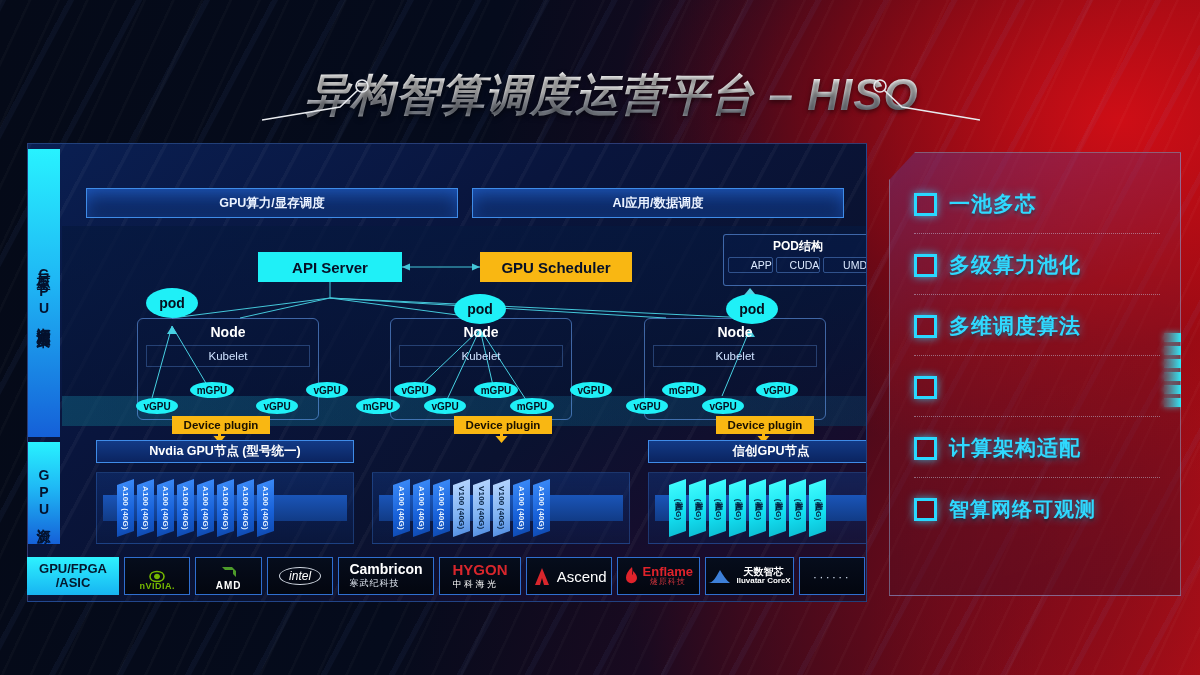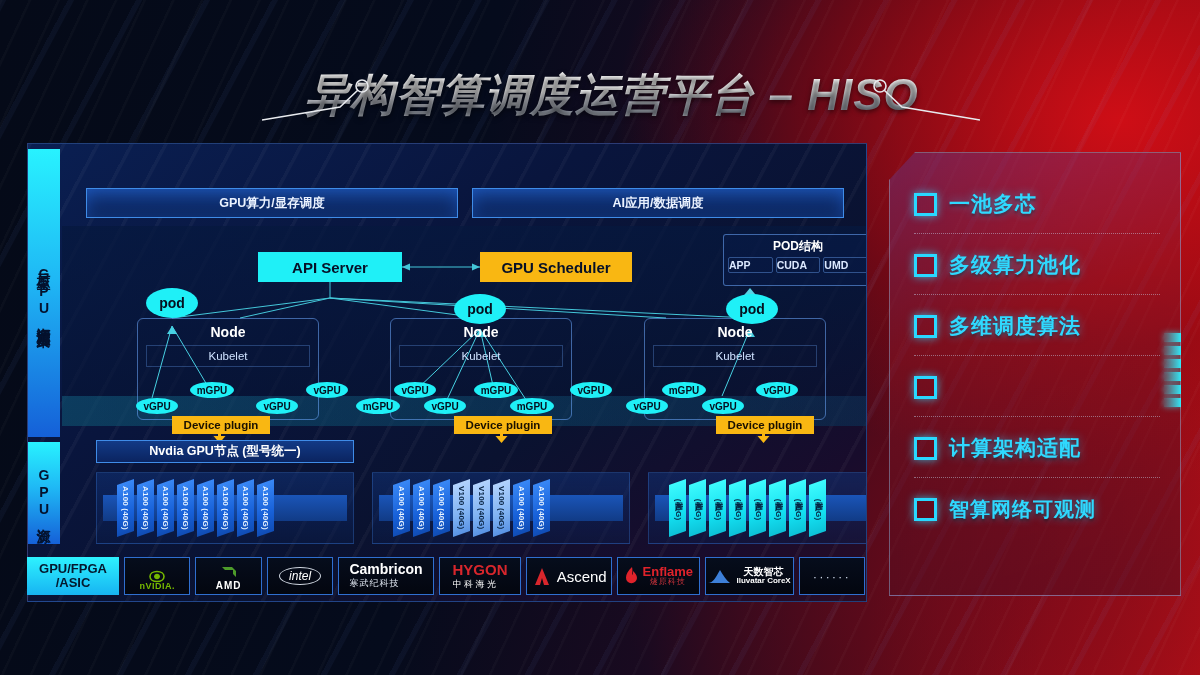--- a/index.html
+++ b/index.html
@@ -64,22 +64,22 @@
     font-size:15px;font-weight:bold;color:#061027;}
   #api-server{left:196px;top:26px;width:144px;height:30px;background:#1ff0f7;}
   #gpu-sched{left:418px;top:26px;width:152px;height:30px;background:#f9b712;}
 
   
   #podstruct{position:absolute;left:661px;top:8px;width:148px;height:50px;
     border:1px solid rgba(110,170,255,.55);border-radius:3px;
     background:rgba(10,30,80,.35);}
   #podstruct .ttl{text-align:center;font-size:12px;font-weight:bold;color:#fff;margin-top:3px;}
   #podstruct .row{display:flex;gap:3px;padding:2px 4px 0;}
-  #podstruct .cell{flex:1;text-align:left;font-size:10.5px;color:#dce9ff;
-    border:1px solid rgba(110,170,255,.4);padding:1px 0;border-radius:2px;font-weight:bold;}
+  #podstruct .cell{flex:1;text-align:right;font-size:10.5px;color:#dce9ff;
+    border:1px solid rgba(110,170,255,.4);padding:1px 0;border-radius:2px;}
 
   
   .node{position:absolute;top:92px;width:180px;height:100px;
     border:1px solid rgba(110,170,255,.55);border-radius:6px;}
   .node .nname{text-align:center;font-size:14px;font-weight:bold;color:#fff;margin-top:5px;}
   .node .kube{margin:5px 8px 0;height:20px;border:1px solid rgba(110,170,255,.30);
     display:flex;align-items:center;justify-content:center;font-size:11.5px;color:#cfe2ff;}
   #node1{left:75px;} #node2{left:328px;} #node3{left:582px;}
 
   .gpuband{position:absolute;left:0;right:0;top:170px;height:30px;
@@ -346,20 +346,21 @@
               </div>
             <div class="card blue">
                 <span>A100 (40G)</span>
               </div>
             <div class="card blue">
                 <span>A100 (40G)</span>
               </div>
           </div>
         </div>
 
+        <div class="gtitle" style="left:586px;width:244px;">信创GPU节点</div>
         <div class="gtray" style="left:586px;width:244px;">
           <div class="gbase"></div>
           <div class="cards">
             <div class="card cyan">
                 <span>国产 (40G)</span>
               </div>
             <div class="card cyan">
                 <span>国产 (40G)</span>
               </div>
             <div class="card cyan">

